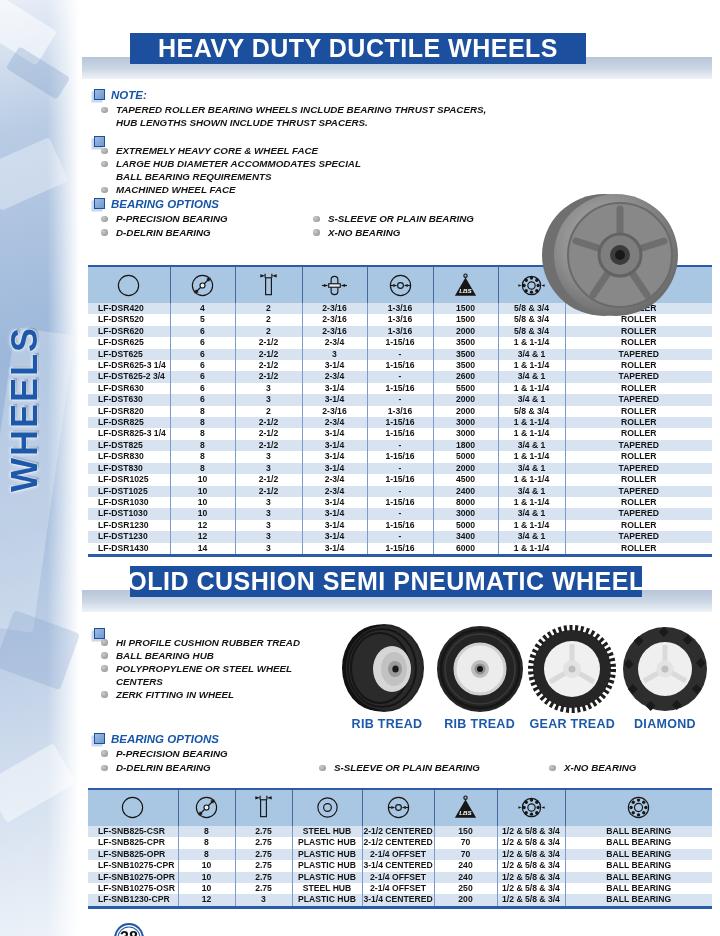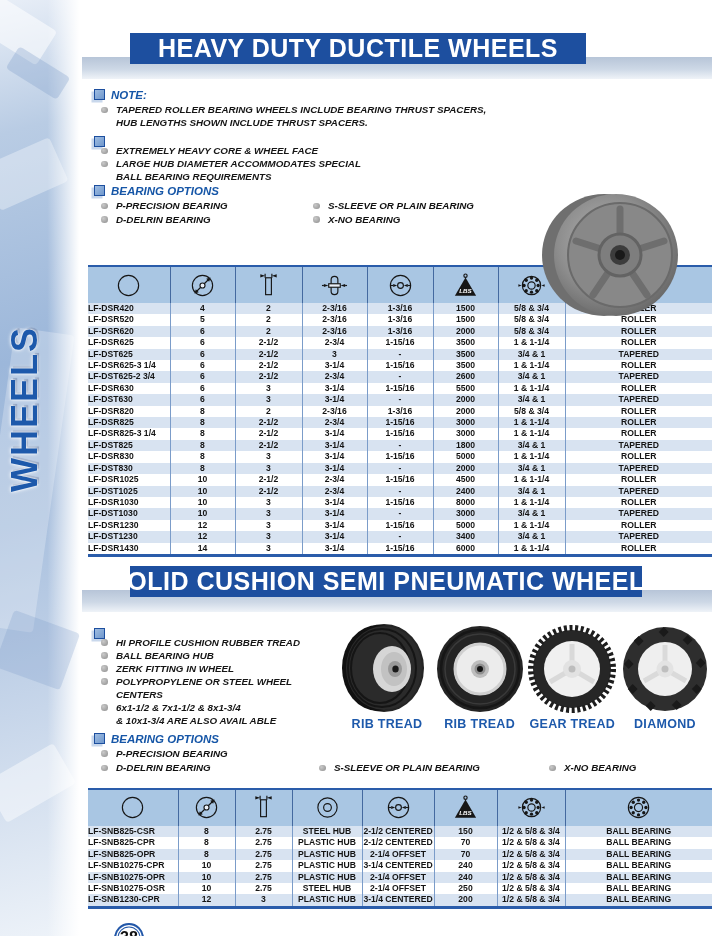--- a/index.html
+++ b/index.html
@@ -54,21 +54,21 @@
   
   .photo-wheel{position:absolute;right:6px;top:100px;width:190px;height:132px;}
 
   
   table.spec{border-collapse:collapse;table-layout:fixed;width:624px;margin-top:6px;
       border-top:2px solid #2a5caa;border-bottom:3px solid #2a5caa;}
   table.spec th{background:#a9c6e3;height:36px;padding:0;border-left:1px solid #44699f;}
   table.spec th:first-child{border-left:none;}
   table.spec td{font-size:8.6px;font-weight:bold;height:11.4px;line-height:11.4px;padding:0;
       text-align:center;border-left:1px solid #7b9cc9;overflow:hidden;white-space:nowrap;color:#141414;}
-  table.spec td:first-child{border-left:none;text-align:left;}
+  table.spec td:first-child{border-left:none;text-align:left;padding-left:10px;}
   table.spec tbody tr:nth-child(odd) td{background:#d8e3f1;}
   .hicon{display:flex;align-items:center;justify-content:center;}
   .hicon svg{width:27px;height:27px;stroke:#161616;fill:none;stroke-width:1.2;}
   .hicon svg .fb{fill:#161616;stroke:none;}
   .hicon svg .fw{fill:#eaf0f8;stroke:#161616;}
   .hicon svg text.lbs{fill:#fff;stroke:none;font:italic bold 6.5px "Liberation Sans",sans-serif;text-anchor:middle;}
 
   
   .sec2-row{display:flex;margin-top:8px;}
   .sec2-left{width:250px;flex:0 0 250px;}
@@ -111,20 +111,21 @@
       <div class="h-blue"><span class="sq"></span><span>NOTE:</span></div>
       <ul class="blist">
           <li><span class="dot"></span><span>TAPERED ROLLER BEARING WHEELS INCLUDE BEARING THRUST SPACERS,
 HUB LENGTHS SHOWN INCLUDE THRUST SPACERS.</span></li>
         </ul>
       <div class="lone-sq"><span class="sq"></span></div>
       <ul class="blist">
           <li><span class="dot"></span><span>EXTREMELY HEAVY CORE &amp; WHEEL FACE</span></li>
           <li><span class="dot"></span><span>LARGE HUB DIAMETER ACCOMMODATES SPECIAL
 BALL BEARING REQUIREMENTS</span></li>
+          <li><span class="dot"></span><span>MACHINED WHEEL FACE</span></li>
         </ul>
       <div class="h-blue"><span class="sq"></span><span>BEARING OPTIONS</span></div>
       <div class="opt-grid">
         <span class="opt-item"><span class="dot"></span><span>P-PRECISION BEARING</span></span>
         <span class="opt-item"><span class="dot"></span><span>S-SLEEVE OR PLAIN BEARING</span></span>
         <span class="opt-item"><span class="dot"></span><span>D-DELRIN BEARING</span></span>
         <span class="opt-item"><span class="dot"></span><span>X-NO BEARING</span></span>
       </div>
 
       <div class="photo-wheel">
@@ -492,24 +493,22 @@
       <div class="banner-band"></div>
       <div class="banner b2">SOLID CUSHION SEMI PNEUMATIC WHEELS</div>
     </div>
 
     <div class="sec2-row">
       <div class="sec2-left">
         <div class="lone-sq"><span class="sq"></span></div>
         <ul class="blist">
             <li><span class="dot"></span><span>HI PROFILE CUSHION RUBBER TREAD</span></li>
             <li><span class="dot"></span><span>BALL BEARING HUB</span></li>
+            <li><span class="dot"></span><span>POLYPROPYLENE OR STEEL WHEEL CENTERS</span></li>
             <li><span class="dot"></span><span>ZERK FITTING IN WHEEL</span></li>
-            <li><span class="dot"></span><span>POLYPROPYLENE OR STEEL WHEEL CENTERS</span></li>
-            <li><span class="dot"></span><span>6x1-1/2 &amp; 7x1-1/2 &amp; 8x1-3/4
-&amp; 10x1-3/4 ARE ALSO AVAIL ABLE</span></li>
           </ul>
       </div>
       <div class="wheel-strip">
 
         <div class="wheel-fig">
           <svg viewBox="0 0 90 92">
             <ellipse cx="42" cy="45" rx="40" ry="44" fill="#242424"></ellipse>
             <ellipse cx="36" cy="45" rx="36" ry="43" fill="#111"></ellipse>
             <ellipse cx="42" cy="45" rx="38" ry="42" fill="#2b2b2b"></ellipse>
             <g stroke="#151515" stroke-width="2" fill="none">

